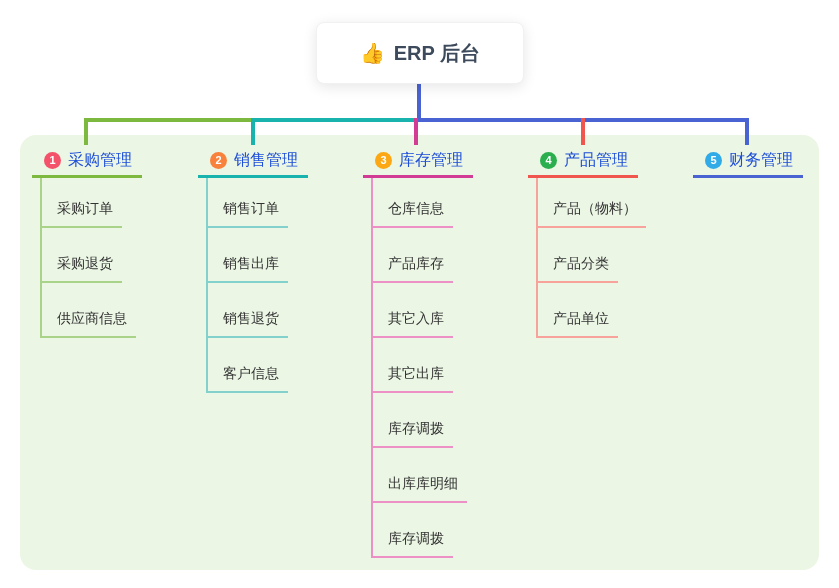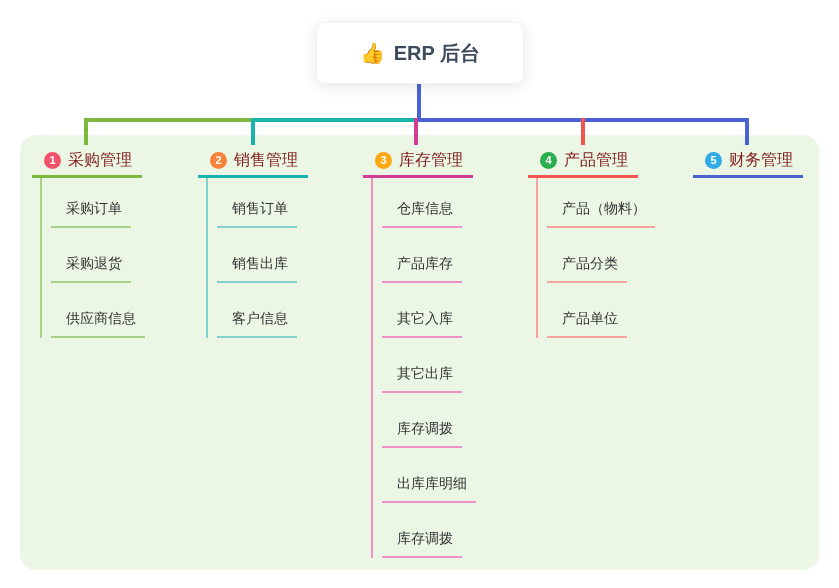--- a/index.html
+++ b/index.html
@@ -46,26 +46,26 @@
     height:29px; padding-left:12px;
     border-bottom:3px solid var(--c);
     white-space:nowrap;
   }
   .badge {
     width:17px; height:17px; border-radius:50%;
     background:var(--bc); color:#ffffff;
     font-size:11px; font-weight:bold; line-height:17px;
     text-align:center; flex:0 0 17px;
   }
-  .branch-title { font-size:16px; font-weight:500; color:#7f1d1d; }
+  .branch-title { font-size:16px; font-weight:500; color:#1d4ed8; }
   .items {
     margin-left:8px;
     border-left:2px solid var(--lc);
   }
-  .item { height:55px; display:flex; align-items:flex-end;margin-left:9px; }
+  .item { height:55px; display:flex; align-items:flex-end; }
   .item:first-child { height:50px; }
   .item > span {
     display:inline-block; white-space:nowrap;
     padding:0 9px 8px 15px;
     border-bottom:2px solid var(--lc);
     font-size:14px; color:#333333;
   }
 </style>
 </head>
 <body>
@@ -111,20 +111,23 @@
     <div class="branch-header">
       <span class="badge">2</span>
       <span class="branch-title">销售管理</span>
     </div>
     <div class="items">
       <div class="item">
           <span>销售订单</span>
         </div>
       <div class="item">
           <span>销售出库</span>
+        </div>
+      <div class="item">
+          <span>销售退货</span>
         </div>
       <div class="item">
           <span>客户信息</span>
         </div>
     </div>
   </div>
 
   <div class="branch b3" style="--c: #D23C95; --lc: #EC90C6; --bc: #FBA814;">
     <div class="branch-header">
       <span class="badge">3</span>

